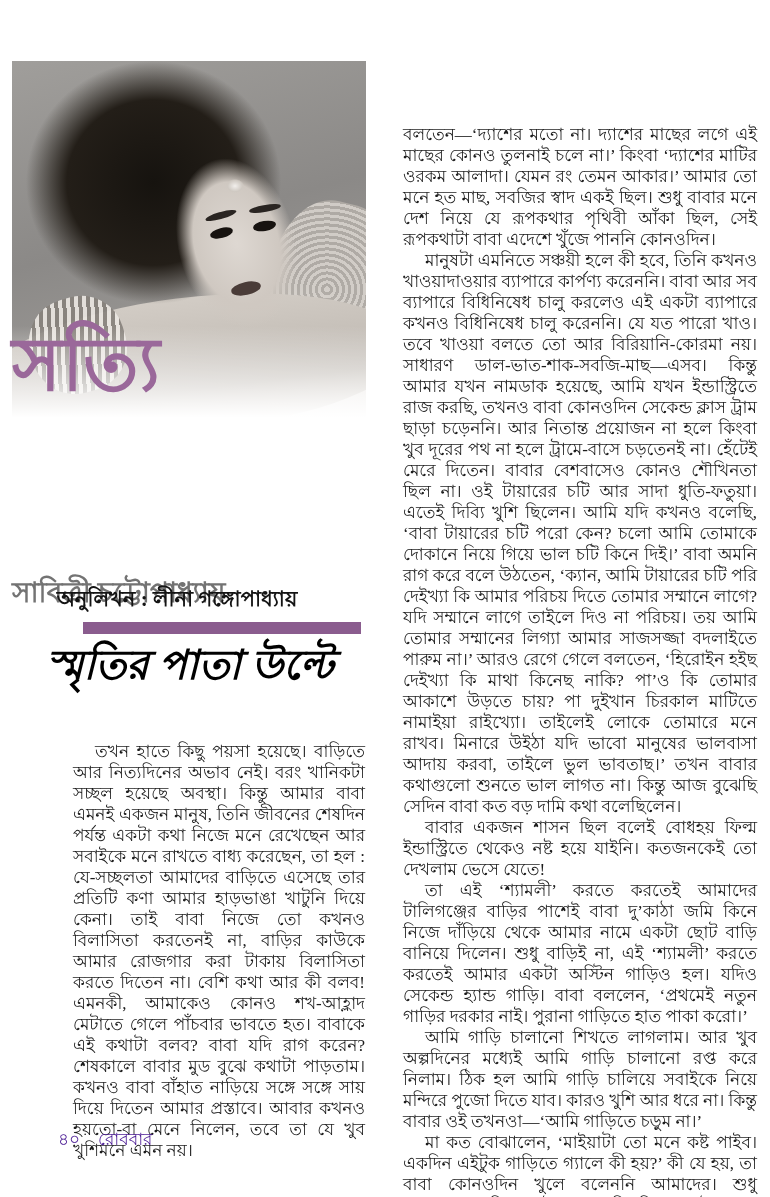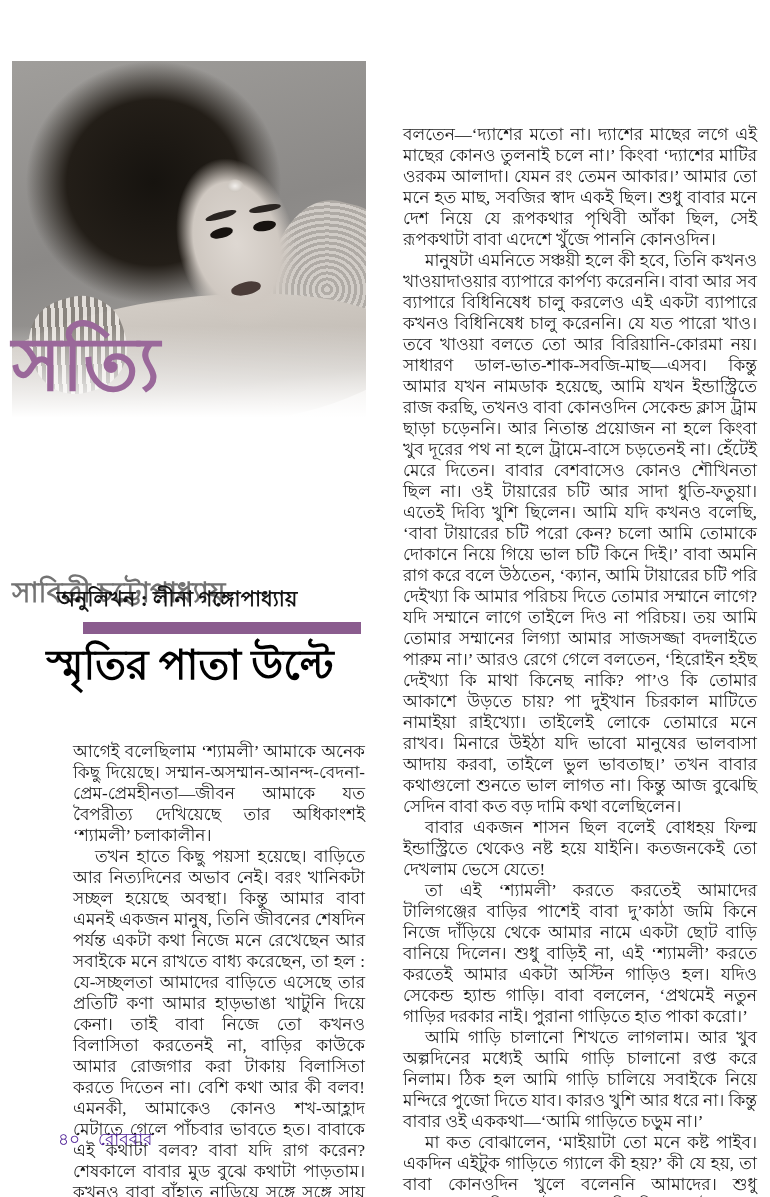--- a/index.html
+++ b/index.html
@@ -50,21 +50,21 @@
   }
   .transcriber{
     position:absolute;left:0;top:583px;width:354px;text-align:center;
     font-size:21px;font-weight:bold;color:#141414;
   }
   .purple-bar{
     position:absolute;left:83px;top:622px;width:278px;height:12px;background:#8a5c8e;
   }
   .section-title{
     position:absolute;left:0;top:642px;width:380px;text-align:center;
-    font-size:41px;font-weight:bold;color:#000000;line-height:1.15;
+    font-size:41px;font-weight:bold;color:#000000;line-height:1.15;font-style:italic;
   }
   
   .col{position:absolute;font-size:17px;line-height:21px;text-align:justify;color:#1c1c1c;}
   .col-left{left:73px;top:741px;width:292px;}
   .col-right{left:403px;top:124px;width:354px;}
   .col p{margin:0;}
   .col p.indent{text-indent:22px;}
   
   .footer{position:absolute;left:58px;top:1126px;font-size:17px;color:#4c1d95;}
   .footer .num{margin-right:18px;}
@@ -96,31 +96,30 @@
 
   <div class="author">সাবিত্রী চট্টোপাধ্যায়</div>
 
   <div class="transcriber">অনুলিখন : লীনা গঙ্গোপাধ্যায়</div>
 
   <div class="purple-bar"></div>
 
   <div class="section-title">স্মৃতির পাতা উল্টে</div>
 
   <div class="col col-left">
-    <p>আগেই বলেছিলাম ‘শ্যামলী’ আমাকে অনেক কিছু দিয়েছে। সম্মান-অসম্মান-আনন্দ-বেদনা-প্রেম-প্রেমহীনতা—জীবন আমাকে যত বৈপরীত্য দেখিয়েছে তার অধিকাংশই ‘শ্যামলী’ চলাকালীন।</p>
     <p class="indent">তখন হাতে কিছু পয়সা হয়েছে। বাড়িতে আর নিত্যদিনের অভাব নেই। বরং খানিকটা সচ্ছল হয়েছে অবস্থা। কিন্তু আমার বাবা এমনই একজন মানুষ, তিনি জীবনের শেষদিন পর্যন্ত একটা কথা নিজে মনে রেখেছেন আর সবাইকে মনে রাখতে বাধ্য করেছেন, তা হল : যে-সচ্ছলতা আমাদের বাড়িতে এসেছে তার প্রতিটি কণা আমার হাড়ভাঙা খাটুনি দিয়ে কেনা। তাই বাবা নিজে তো কখনও বিলাসিতা করতেনই না, বাড়ির কাউকে আমার রোজগার করা টাকায় বিলাসিতা করতে দিতেন না। বেশি কথা আর কী বলব! এমনকী, আমাকেও কোনও শখ-আহ্লাদ মেটাতে গেলে পাঁচবার ভাবতে হত। বাবাকে এই কথাটা বলব? বাবা যদি রাগ করেন? শেষকালে বাবার মুড বুঝে কথাটা পাড়তাম। কখনও বাবা বাঁহাত নাড়িয়ে সঙ্গে সঙ্গে সায় দিয়ে দিতেন আমার প্রস্তাবে। আবার কখনও হয়তো-বা মেনে নিলেন, তবে তা যে খুব খুশিমনে এমন নয়।</p>
 
   </div>
 
   <div class="col col-right">
     <p>বলতেন—‘দ্যাশের মতো না। দ্যাশের মাছের লগে এই মাছের কোনও তুলনাই চলে না।’ কিংবা ‘দ্যাশের মাটির ওরকম আলাদা। যেমন রং তেমন আকার।’ আমার তো মনে হত মাছ, সবজির স্বাদ একই ছিল। শুধু বাবার মনে দেশ নিয়ে যে রূপকথার পৃথিবী আঁকা ছিল, সেই রূপকথাটা বাবা এদেশে খুঁজে পাননি কোনওদিন।</p>
     <p class="indent">মানুষটা এমনিতে সঞ্চয়ী হলে কী হবে, তিনি কখনও খাওয়াদাওয়ার ব্যাপারে কার্পণ্য করেননি। বাবা আর সব ব্যাপারে বিধিনিষেধ চালু করলেও এই একটা ব্যাপারে কখনও বিধিনিষেধ চালু করেননি। যে যত পারো খাও। তবে খাওয়া বলতে তো আর বিরিয়ানি-কোরমা নয়। সাধারণ ডাল-ভাত-শাক-সবজি-মাছ—এসব। কিন্তু আমার যখন নামডাক হয়েছে, আমি যখন ইন্ডাস্ট্রিতে রাজ করছি, তখনও বাবা কোনওদিন সেকেন্ড ক্লাস ট্রাম ছাড়া চড়েননি। আর নিতান্ত প্রয়োজন না হলে কিংবা খুব দূরের পথ না হলে ট্রামে-বাসে চড়তেনই না। হেঁটেই মেরে দিতেন। বাবার বেশবাসেও কোনও শৌখিনতা ছিল না। ওই টায়ারের চটি আর সাদা ধুতি-ফতুয়া। এতেই দিব্যি খুশি ছিলেন। আমি যদি কখনও বলেছি, ‘বাবা টায়ারের চটি পরো কেন? চলো আমি তোমাকে দোকানে নিয়ে গিয়ে ভাল চটি কিনে দিই।’ বাবা অমনি রাগ করে বলে উঠতেন, ‘ক্যান, আমি টায়ারের চটি পরি দেইখ্যা কি আমার পরিচয় দিতে তোমার সম্মানে লাগে? যদি সম্মানে লাগে তাইলে দিও না পরিচয়। তয় আমি তোমার সম্মানের লিগ্যা আমার সাজসজ্জা বদলাইতে পারুম না।’ আরও রেগে গেলে বলতেন, ‘হিরোইন হইছ দেইখ্যা কি মাথা কিনেছ নাকি? পা’ও কি তোমার আকাশে উড়তে চায়? পা দুইখান চিরকাল মাটিতে নামাইয়া রাইখ্যো। তাইলেই লোকে তোমারে মনে রাখব। মিনারে উইঠা যদি ভাবো মানুষের ভালবাসা আদায় করবা, তাইলে ভুল ভাবতাছ।’ তখন বাবার কথাগুলো শুনতে ভাল লাগত না। কিন্তু আজ বুঝেছি সেদিন বাবা কত বড় দামি কথা বলেছিলেন।</p>
     <p class="indent">বাবার একজন শাসন ছিল বলেই বোধহয় ফিল্ম ইন্ডাস্ট্রিতে থেকেও নষ্ট হয়ে যাইনি। কতজনকেই তো দেখলাম ভেসে যেতে!</p>
     <p class="indent">তা এই ‘শ্যামলী’ করতে করতেই আমাদের টালিগঞ্জের বাড়ির পাশেই বাবা দু’কাঠা জমি কিনে নিজে দাঁড়িয়ে থেকে আমার নামে একটা ছোট বাড়ি বানিয়ে দিলেন। শুধু বাড়িই না, এই ‘শ্যামলী’ করতে করতেই আমার একটা অস্টিন গাড়িও হল। যদিও সেকেন্ড হ্যান্ড গাড়ি। বাবা বললেন, ‘প্রথমেই নতুন গাড়ির দরকার নাই। পুরানা গাড়িতে হাত পাকা করো।’</p>
-    <p class="indent">আমি গাড়ি চালানো শিখতে লাগলাম। আর খুব অল্পদিনের মধ্যেই আমি গাড়ি চালানো রপ্ত করে নিলাম। ঠিক হল আমি গাড়ি চালিয়ে সবাইকে নিয়ে মন্দিরে পুজো দিতে যাব। কারও খুশি আর ধরে না। কিন্তু বাবার ওই এককথা—‘আমি গাড়িতে চড়ুম না।’</p>
+    <p class="indent">আমি গাড়ি চালানো শিখতে লাগলাম। আর খুব অল্পদিনের মধ্যেই আমি গাড়ি চালানো রপ্ত করে নিলাম। ঠিক হল আমি গাড়ি চালিয়ে সবাইকে নিয়ে মন্দিরে পুজো দিতে যাব। কারও খুশি আর ধরে না। কিন্তু বাবার ওই তখনওা—‘আমি গাড়িতে চড়ুম না।’</p>
     <p class="indent">মা কত বোঝালেন, ‘মাইয়াটা তো মনে কষ্ট পাইব। একদিন এইটুক গাড়িতে গ্যালে কী হয়?’ কী যে হয়, তা বাবা কোনওদিন খুলে বলেননি আমাদের। শুধু বলতেন, ‘আমি এতেই ভাল আছি। নিজের দুইখান পা থাকতে গাড়ির উপর ভরসা করুম ক্যান?’ খুব জোর করলে বলতেন, ‘সকলরে কি সকল কিছু মানায়? আমার গাড়ি চড়তে অস্বস্তি হয়। ও তুমি বুঝবা না।’</p>
 
   </div>
 
   <div class="footer">
     <span class="num">৪০</span><span>রোববার</span>
   </div>
 
 </div>
 

